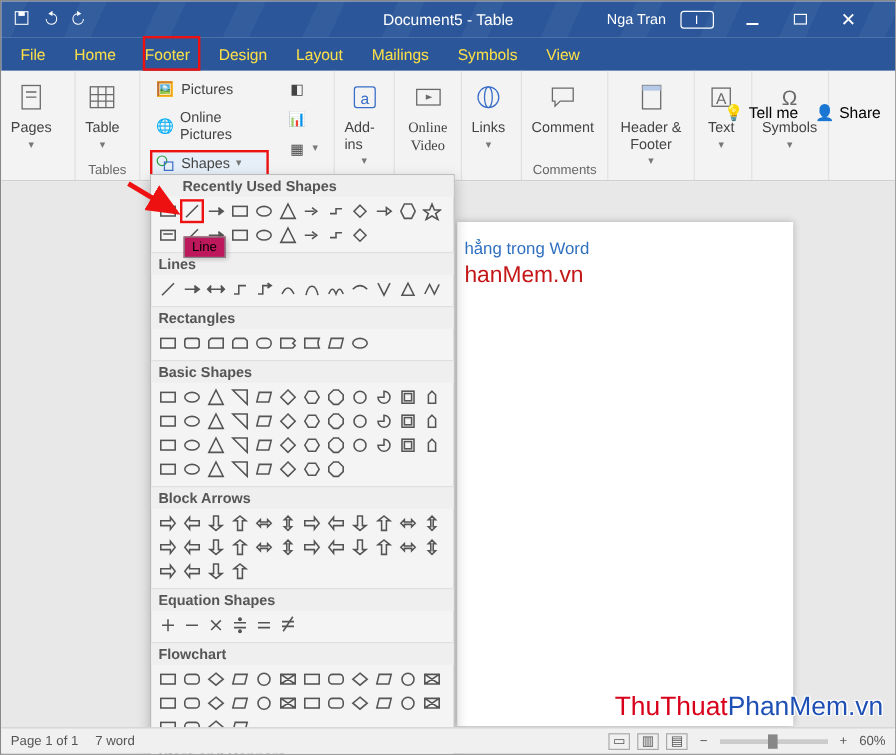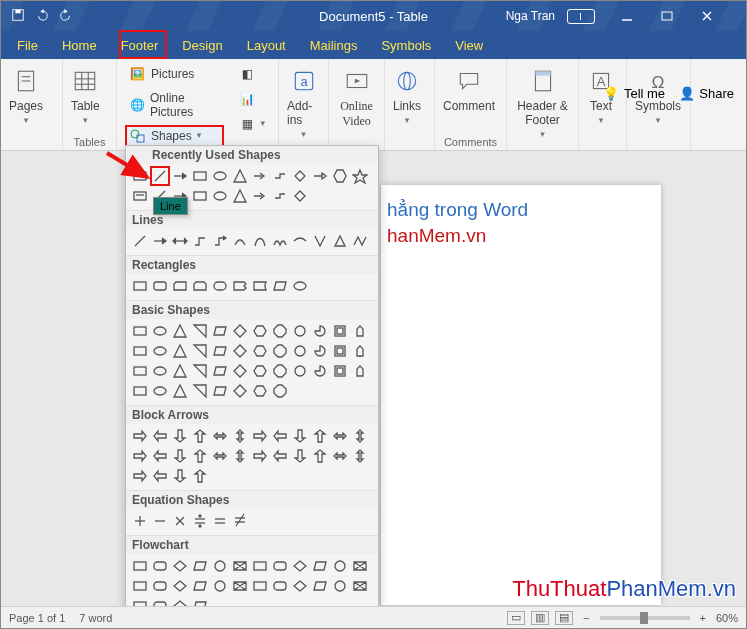--- a/index.html
+++ b/index.html
@@ -41,29 +41,29 @@
 
   
   .shapes-panel { position:absolute; left:124px; top:144px; width:254px; background:var(--shape-panel);
                   border:1px solid #bcbcbc; box-shadow:0 4px 10px rgba(0,0,0,.25); }
   .sec-header { background:#efefef; font-weight:600; font-size:12px; color:#555; padding:2px 6px; border-top:1px solid #e0e0e0;}
   .sec-header:first-child{border-top:none;padding-left:26px;}
   .sec-body { padding:2px 4px 4px; display:flex; flex-wrap:wrap; gap:0; }
   .sh { width:20px; height:20px; display:flex; align-items:center; justify-content:center; position:relative; }
   .sh svg { width:16px; height:16px; stroke:#555; fill:none; stroke-width:1.3; }
   .sh.hl { border:2px solid #e11; }
-  .tooltip { position:absolute; left:152px; top:196px; background:#0f766e; border:1px solid #888; padding:2px 6px; font-size:11px; box-shadow:2px 2px 4px rgba(0,0,0,.2); z-index:30;}
+  .tooltip { position:absolute; left:152px; top:196px; background:#be185d; border:1px solid #888; padding:2px 6px; font-size:11px; box-shadow:2px 2px 4px rgba(0,0,0,.2); z-index:30;}
 
   
   .arrow-anno { position:absolute; left:100px; top:146px; z-index:25; pointer-events:none;}
 
   
   .doc-wrap { position:absolute; left:0; right:0; top:150px; bottom:22px; background:#e8e8e8; }
   .page { position:absolute; left:380px; top:34px; width:280px; height:420px; background:#fff; box-shadow:0 0 6px rgba(0,0,0,.25); padding:14px 6px; }
-  .doc-line1 { color:#2f6fbf; font-size:19px; }
+  .doc-line1 { color:#2f6fbf; font-size:14px; }
   .doc-line2 { color:#c41818; font-size:19px; margin-top:4px;}
 
   
   .status { position:absolute; left:0; right:0; bottom:0; height:22px; background:#f0f0f0; border-top:1px solid var(--border);
             display:flex; align-items:center; font-size:11px; color:#555; padding:0 8px; gap:14px;}
   .status .right{margin-left:auto;display:flex;align-items:center;gap:10px;}
   .view-btns{display:flex;gap:6px;}
   .view-btns span{width:18px;height:14px;border:1px solid #aaa;display:flex;align-items:center;justify-content:center;}
   .slider{width:90px;height:4px;background:#ccc;position:relative;}
   .slider::before,.slider::after{content:"";position:absolute;top:-4px;width:10px;height:12px;}

